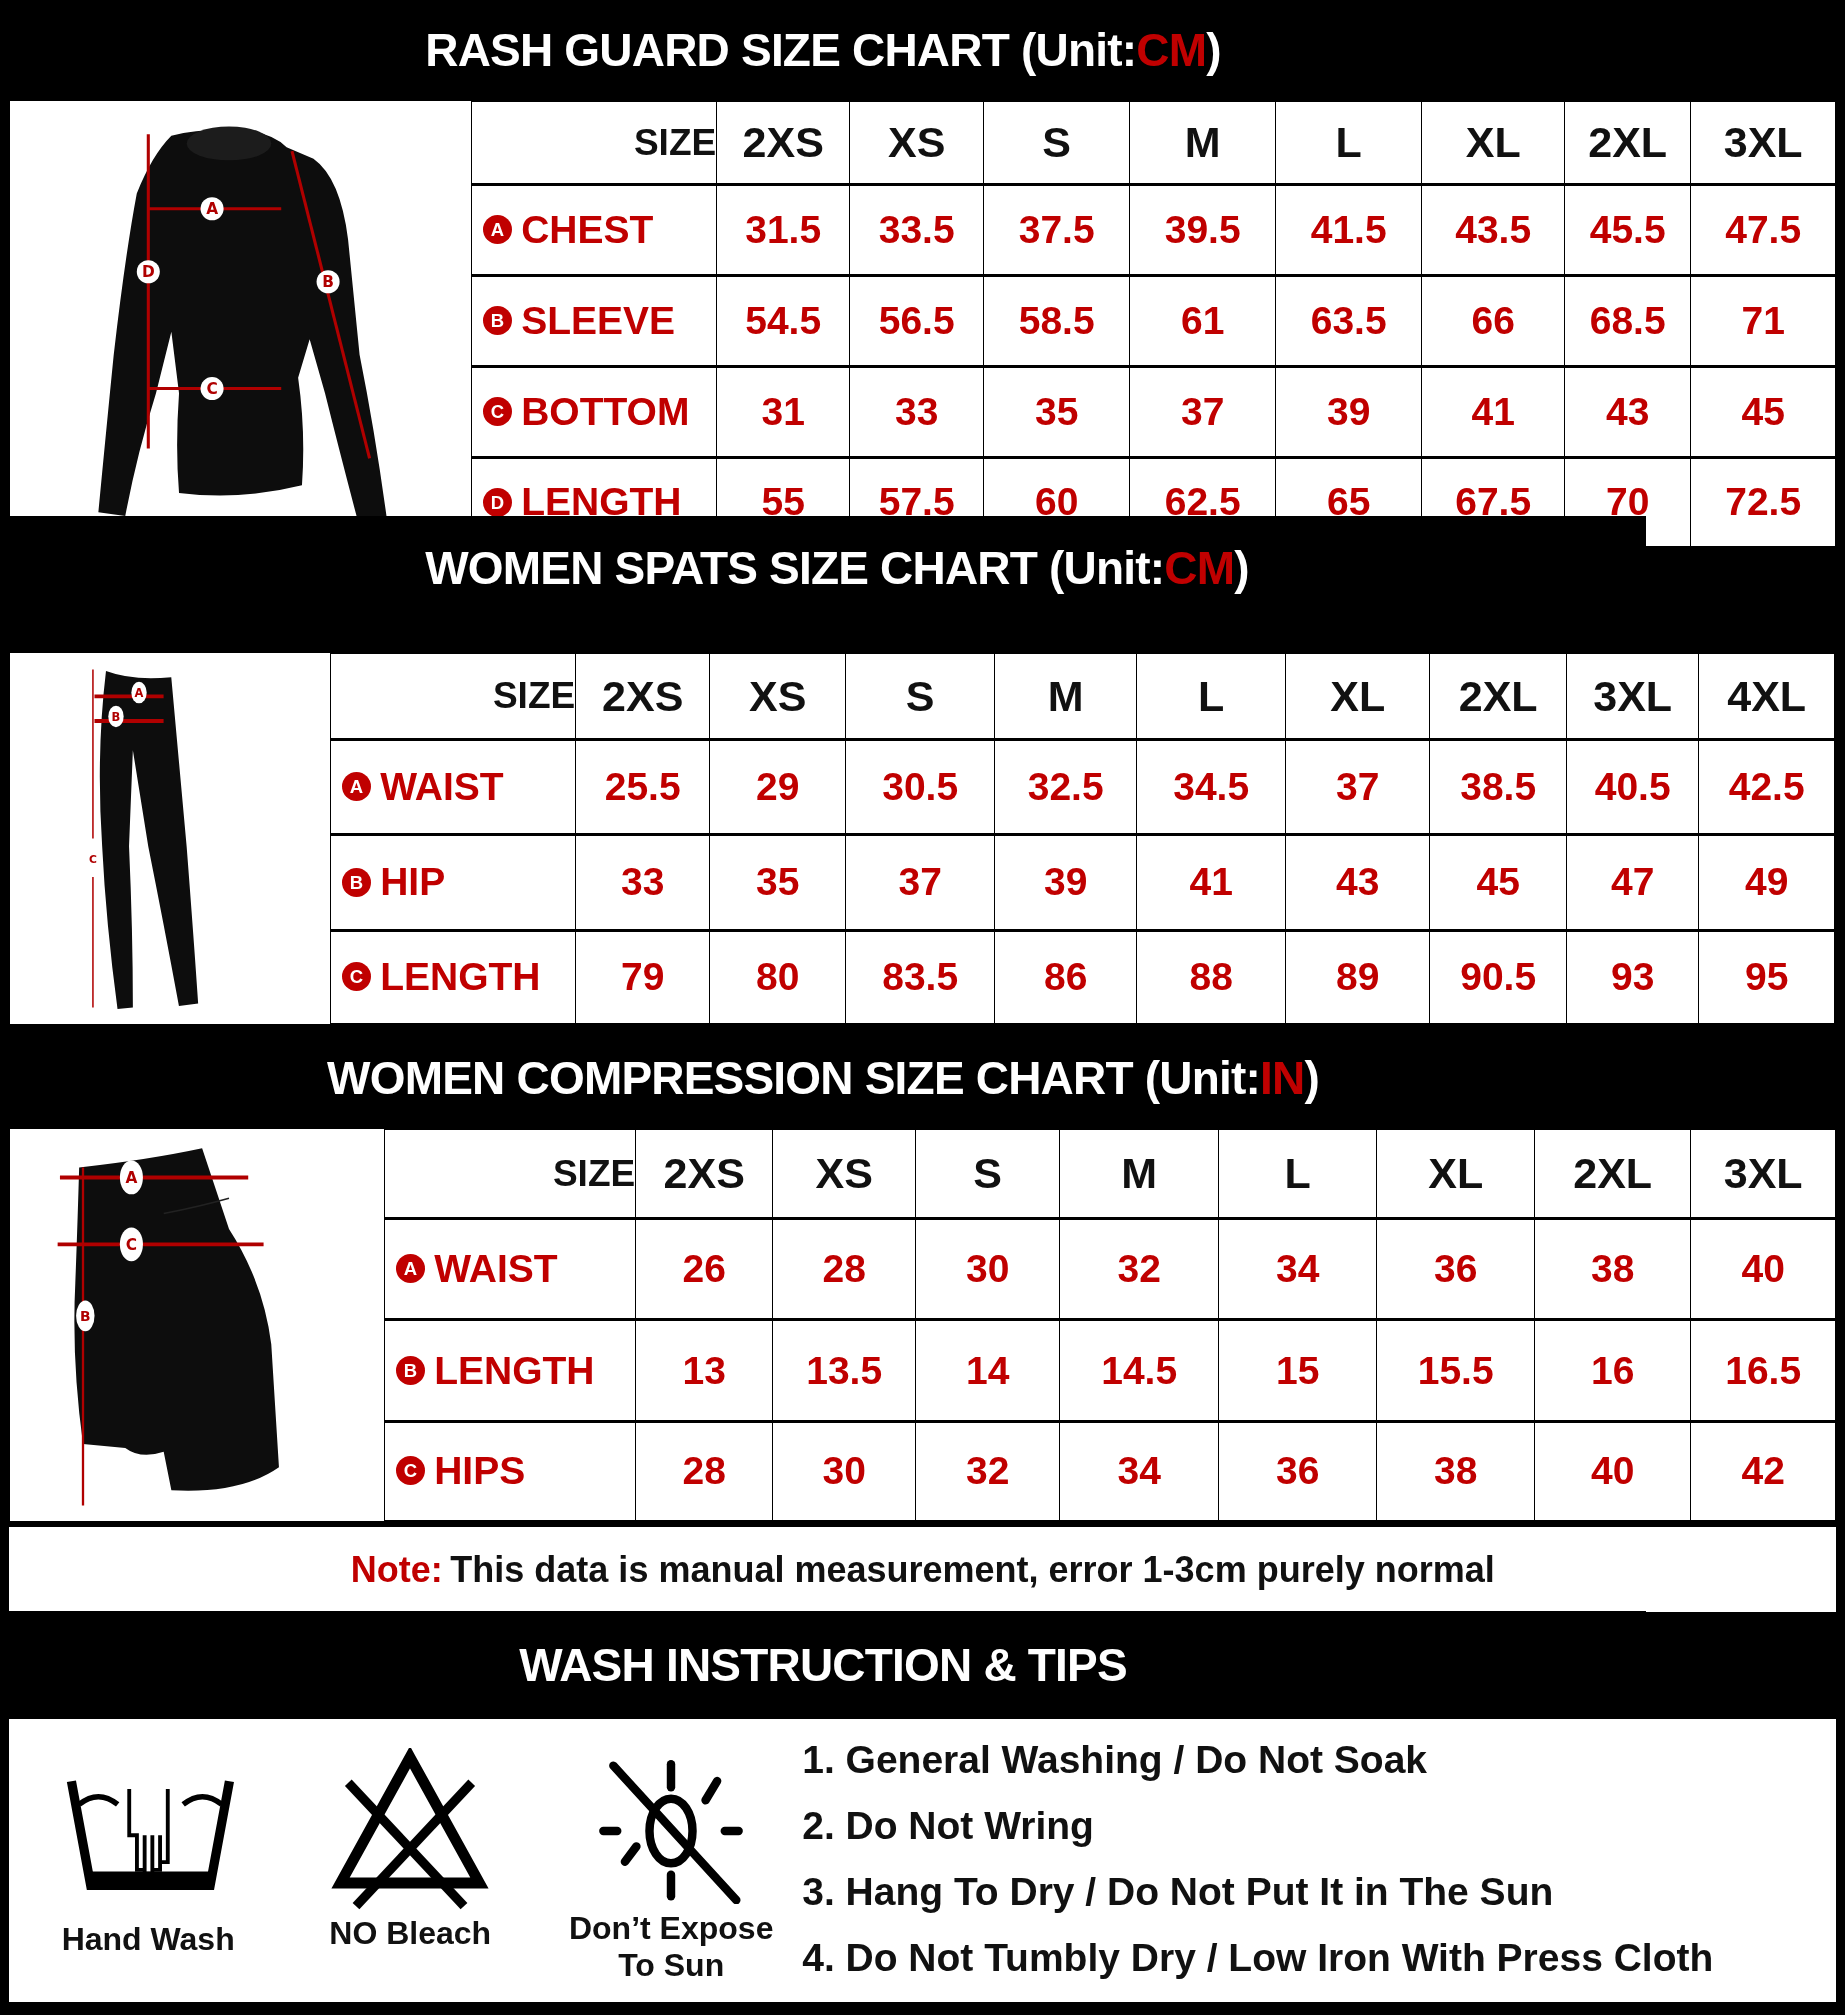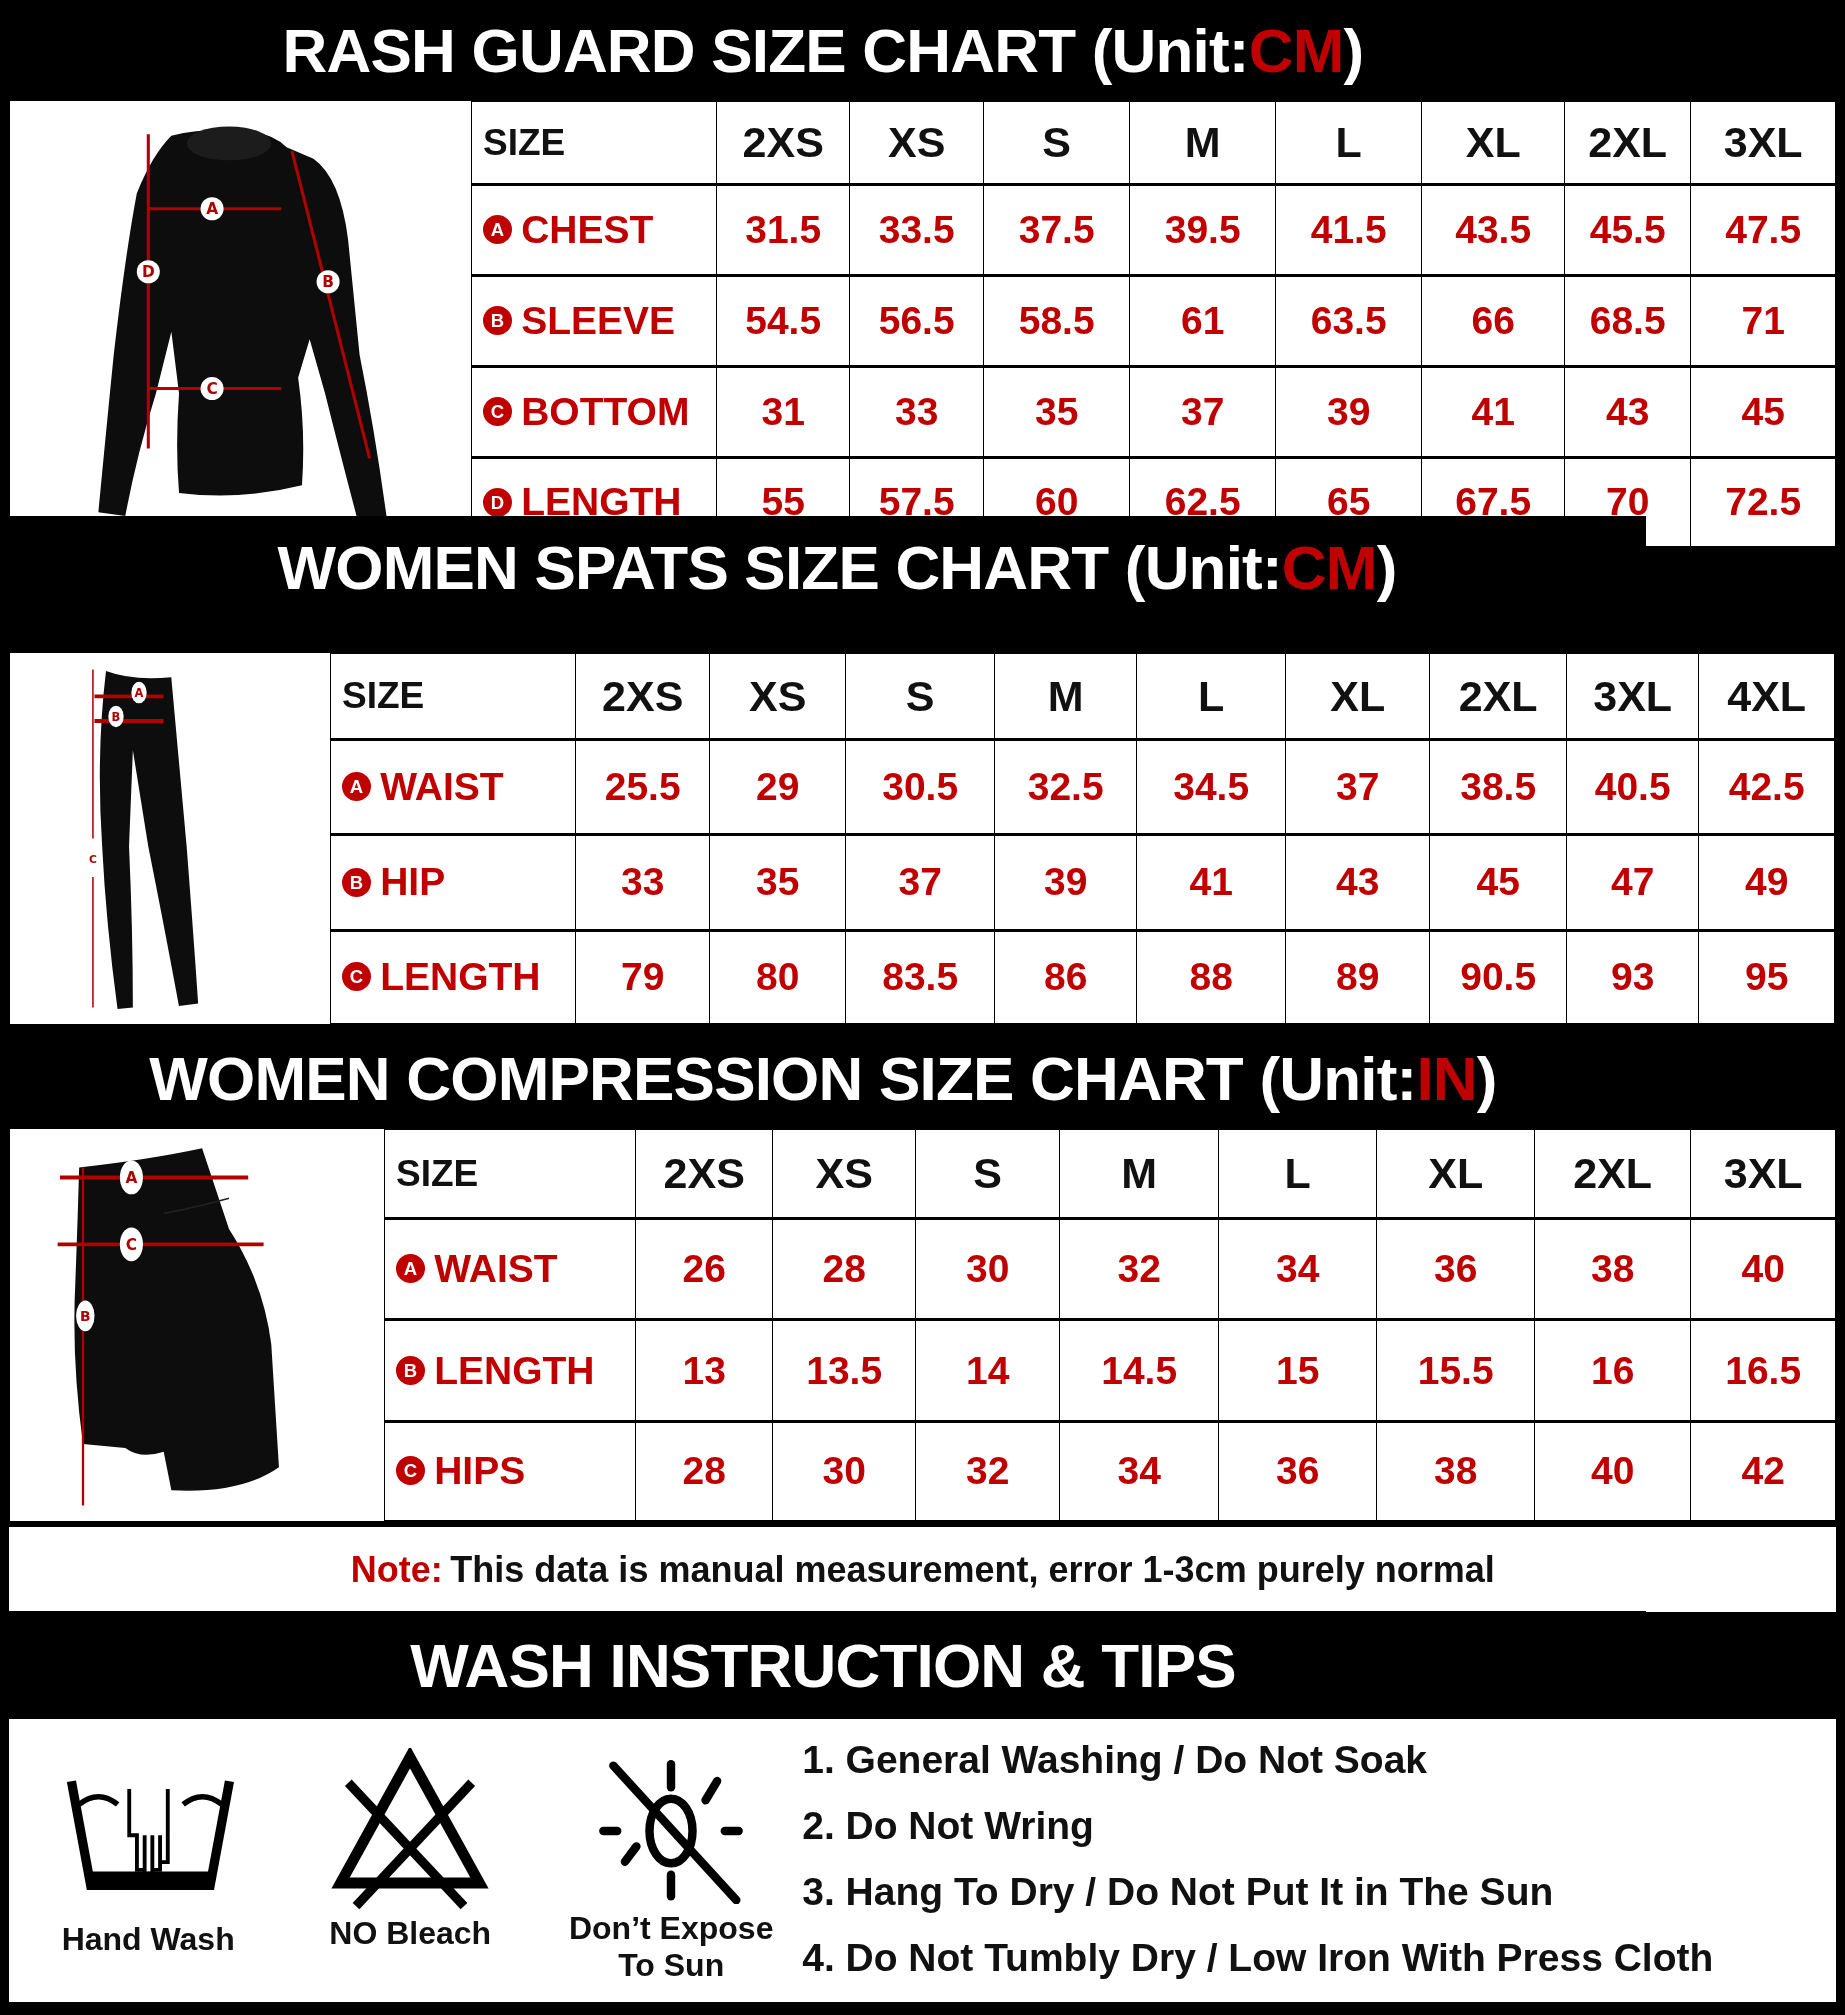--- a/index.html
+++ b/index.html
@@ -1,31 +1,31 @@
 <!DOCTYPE html>
 <html style="font-size:12.3px"><head>
 <meta charset="utf-8">
 <style>
   * { box-sizing: border-box; margin: 0; padding: 0; }
   html, body { width: 1846px; height: 2015px; background: #000; overflow: hidden; }
   body { font-family: "Liberation Sans", "DejaVu Sans", sans-serif; font-weight: bold; position: relative; }
 
   .banner { position: absolute; left: 0; width: 1646px; background: #000; color: #fff;
-            display: flex; align-items: center; justify-content: center; font-size: 62px; font-weight: bold; letter-spacing: -0.8px; }
+            display: flex; align-items: center; justify-content: center; font-size: 46px; font-weight: bold; letter-spacing: -0.8px; }
   .banner .unit { color: #c00000; }
 
   .panel { position: absolute; background: #fff; border: 1.5px solid #000; }
   .figure { position: absolute; top: 0; left: 0; height: 100%; border-right: 1.5px solid #000; background:#fff; }
   .figure svg { width: 100%; height: 100%; display: block; }
 
   table.sz { position: absolute; top: 0; height: 100%; border-collapse: collapse; table-layout: fixed; background: #fff; }
   table.sz td { border: 1.5px solid #000; text-align: center; vertical-align: middle; font-size: 39px; font-weight: bold; color: #c00000; }
   table.sz tr + tr td { border-top: 3.9px solid #000; }
   table.sz tr.hdr td { color: #111; font-size: 43px; }
-  table.sz tr.hdr td.lbl { font-size: 37px; text-align: left; }
+  table.sz tr.hdr td.lbl { font-size: 37px; text-align: right; }
   table.sz td.lbl { text-align: left; padding-left: 10.8px; font-size: 39px; white-space: nowrap; }
   .badge { display: inline-block; width: 29px; height: 29px; border-radius: 50%; background: #c00000; color: #fff;
            font-size: 18.5px; line-height: 29px; text-align: center; vertical-align: middle; margin-right: 9.2px; position: relative; top: -3.1px; }
 
   .note { position: absolute; left: 9.2px; top: 1527px; width: 1827px; height: 85px; background: #fff;
           display: flex; align-items: center; justify-content: center; font-size: 36px; color: #111; }
   .note .note-lbl { color: #c00000; margin-right: 7.7px; }
 
   .wash { position: absolute; left: 9.2px; top: 1719px; width: 1827px; height: 283px; background: #fff; }
   .care { position: absolute; text-align: center; font-size: 32px; color: #111; }

